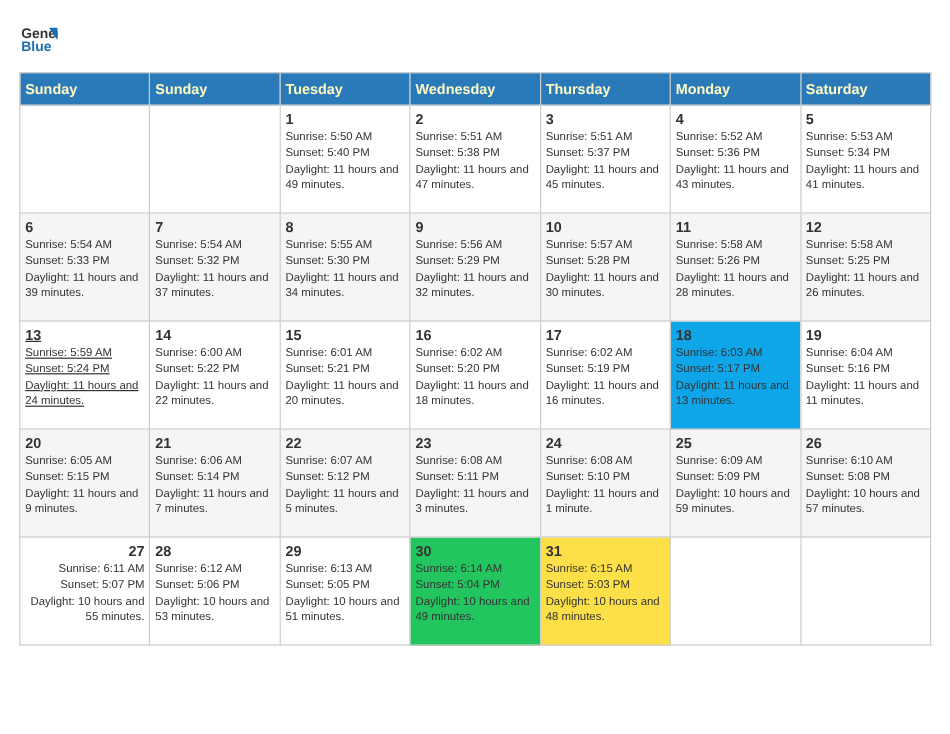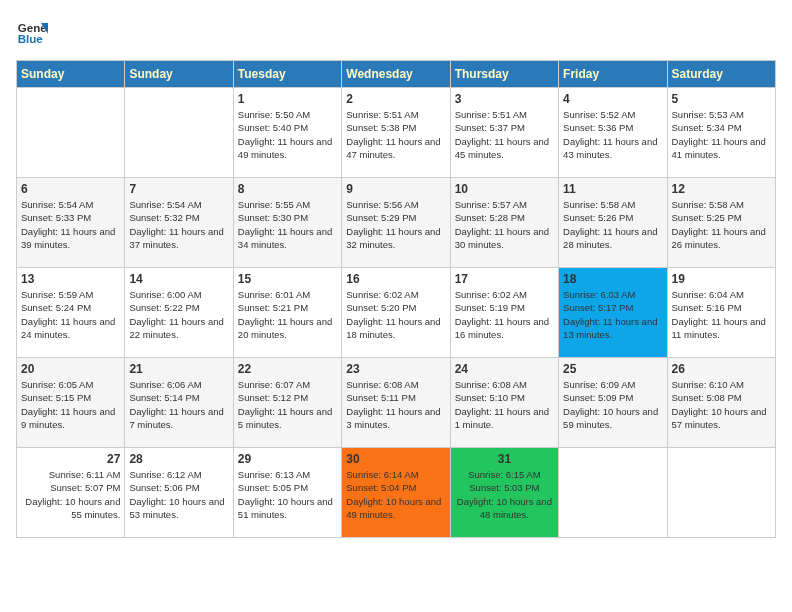--- a/index.html
+++ b/index.html
@@ -94,21 +94,21 @@
 </div>
 
 <table>
   <thead>
     <tr>
     <th>Sunday</th>
         <th>Sunday</th>
         <th>Tuesday</th>
         <th>Wednesday</th>
         <th>Thursday</th>
-        <th>Friday</th>
+        <th>Monday</th>
         <th>Saturday</th>
       </tr>
   </thead>
   <tbody id="calendar-body">
   <tr>
         <td class="empty"></td>
         <td class="empty"></td>
         <td style="background-color: rgb(255, 255, 255);">
           <div class="day-number">1</div>
           <div class="day-info">Sunrise: 5:50 AM<br>Sunset: 5:40 PM<br>Daylight: 11 hours and 49 minutes.</div>
@@ -154,21 +154,21 @@
         <td style="background-color: rgb(245, 245, 245);">
           <div class="day-number">11</div>
           <div class="day-info">Sunrise: 5:58 AM<br>Sunset: 5:26 PM<br>Daylight: 11 hours and 28 minutes.</div>
         </td>
         <td style="background-color: rgb(245, 245, 245);">
           <div class="day-number">12</div>
           <div class="day-info">Sunrise: 5:58 AM<br>Sunset: 5:25 PM<br>Daylight: 11 hours and 26 minutes.</div>
         </td>
       </tr>
       <tr>
-        <td style="background-color: rgb(255, 255, 255);">
+        <td style="background-color: rgb(255, 255, 255); text-decoration: underline;">
           <div class="day-number">13</div>
           <div class="day-info">Sunrise: 5:59 AM<br>Sunset: 5:24 PM<br>Daylight: 11 hours and 24 minutes.</div>
         </td>
         <td style="background-color: rgb(255, 255, 255);">
           <div class="day-number">14</div>
           <div class="day-info">Sunrise: 6:00 AM<br>Sunset: 5:22 PM<br>Daylight: 11 hours and 22 minutes.</div>
         </td>
         <td style="background-color: rgb(255, 255, 255);">
           <div class="day-number">15</div>
           <div class="day-info">Sunrise: 6:01 AM<br>Sunset: 5:21 PM<br>Daylight: 11 hours and 20 minutes.</div>
@@ -226,25 +226,25 @@
           <div class="day-info">Sunrise: 6:11 AM<br>Sunset: 5:07 PM<br>Daylight: 10 hours and 55 minutes.</div>
         </td>
         <td style="background-color: rgb(255, 255, 255);">
           <div class="day-number">28</div>
           <div class="day-info">Sunrise: 6:12 AM<br>Sunset: 5:06 PM<br>Daylight: 10 hours and 53 minutes.</div>
         </td>
         <td style="background-color: rgb(255, 255, 255); margin-left: 36px;">
           <div class="day-number">29</div>
           <div class="day-info">Sunrise: 6:13 AM<br>Sunset: 5:05 PM<br>Daylight: 10 hours and 51 minutes.</div>
         </td>
-        <td style="background-color: #f97316; margin-left: 36px;">
+        <td style="background-color: #22c55e; margin-left: 36px;">
           <div class="day-number">30</div>
           <div class="day-info">Sunrise: 6:14 AM<br>Sunset: 5:04 PM<br>Daylight: 10 hours and 49 minutes.</div>
         </td>
-        <td style="background-color: #22c55e; text-align: center;">
+        <td style="background-color: #fde047;">
           <div class="day-number">31</div>
           <div class="day-info">Sunrise: 6:15 AM<br>Sunset: 5:03 PM<br>Daylight: 10 hours and 48 minutes.</div>
         </td>
         <td class="empty"></td>
         <td class="empty"></td>
       </tr>
     </tbody>
 </table>
 
 </body></html>

